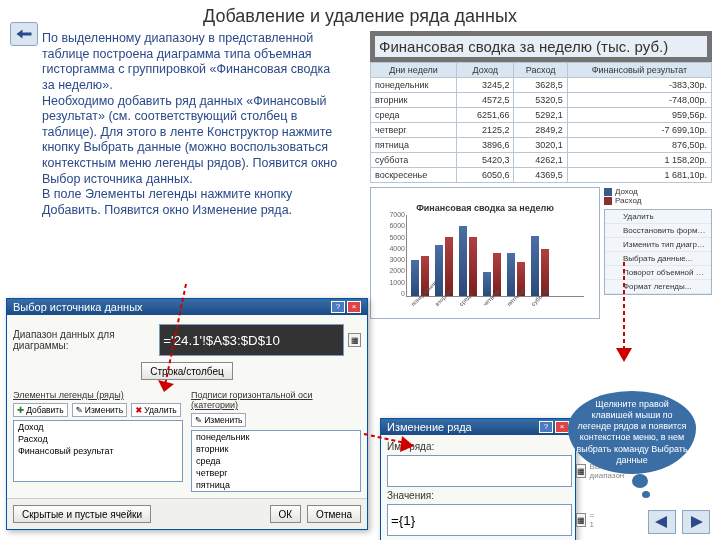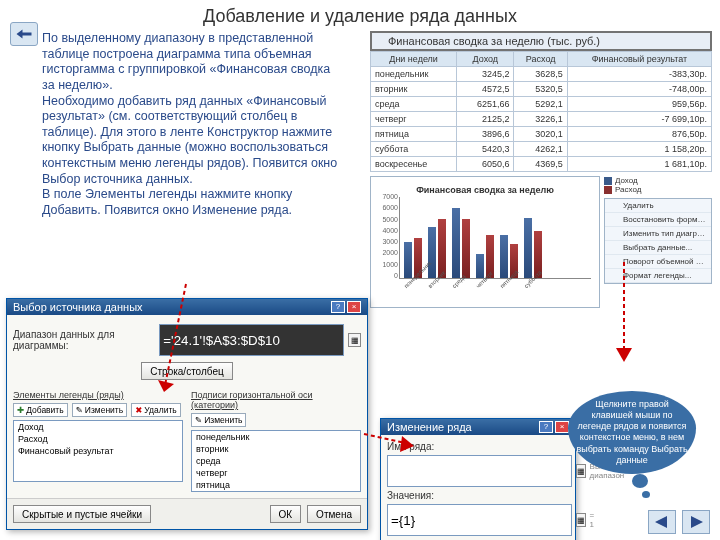--- a/index.html
+++ b/index.html
@@ -4,27 +4,27 @@
 <style>
   * { box-sizing: border-box; margin: 0; padding: 0; }
   body { width: 720px; height: 540px; font-family: "Segoe UI", Arial, sans-serif; font-size: 11px; background: #fff; position: relative; overflow: hidden; }
   .title { text-align: center; font-size: 18px; color: #333; padding: 6px 0 4px; font-weight: 500; }
   .home-btn { position: absolute; left: 10px; top: 22px; width: 28px; height: 24px; background: #d9e6f2; border: 1px solid #8aa6c4; border-radius: 3px; display: flex; align-items: center; justify-content: center; cursor: pointer; }
   .home-btn svg { width: 18px; height: 14px; }
   .main { display: flex; padding: 0 8px 0 42px; gap: 24px; }
   .left-text { width: 324px; color: #2a4a8a; font-size: 12.5px; line-height: 1.25; font-weight: 500; }
   .right-col { flex: 1; position: relative; }
   .fin-table { width: 100%; border-collapse: collapse; font-size: 9px; color: #333; }
-  .fin-table caption { text-align: left; font-size: 11px; padding: 2px 16px; background: #e8eef6; border: 2px solid #737373; }
+  .fin-table caption { text-align: left; font-size: 15px; padding: 2px 4px; background: #e8eef6; border: 5px solid #737373; }
   .fin-table th, .fin-table td { border: 1px solid #b8c7d8; padding: 2px 4px; text-align: center; }
   .fin-table th { background: #d9e6f2; font-weight: normal; }
   .fin-table td:first-child { text-align: left; }
   .fin-table td.num { text-align: right; }
   .chart-block { margin-top: 4px; display: flex; gap: 4px; }
-  .chart { border: 1px solid #a0b4c8; background: #fff; width: 230px; height: 132px; padding: 8px; }
+  .chart { border: 1px solid #a0b4c8; background: #fff; width: 230px; height: 132px; padding: 15px; }
   .chart-title { text-align: center; font-size: 9px; font-weight: bold; color: #333; }
   .plot { display: flex; align-items: flex-end; height: 82px; gap: 6px; border-left: 1px solid #888; border-bottom: 1px solid #888; margin: 2px 0 0 20px; position: relative; padding-left: 4px; }
   .ylabels { position: absolute; left: -22px; top: -4px; height: 86px; display: flex; flex-direction: column; justify-content: space-between; font-size: 7px; color: #666; text-align: right; width: 20px; }
   .bar-group { display: flex; gap: 2px; align-items: flex-end; }
   .bar { width: 8px; }
   .bar.b1 { background: linear-gradient(#4a6fa5,#2a4a7a); }
   .bar.b2 { background: linear-gradient(#b04040,#7a2020); }
   .xlabels { display: flex; gap: 6px; margin-left: 24px; transform: rotate(0); }
   .xlabels span { font-size: 6px; color: #555; width: 18px; transform: rotate(-45deg); transform-origin: top left; display: inline-block; white-space: nowrap; margin-top: 6px; }
   .legend { font-size: 8px; color: #333; }
@@ -98,21 +98,21 @@
           </tr>
           <tr>
             <td>среда</td>
             <td class="num">6251,66</td>
             <td class="num">5292,1</td>
             <td class="num">959,56р.</td>
           </tr>
           <tr>
             <td>четверг</td>
             <td class="num">2125,2</td>
-            <td class="num">3226,1</td>
+            <td class="num">2849,2</td>
             <td class="num">-7 699,10р.</td>
           </tr>
           <tr>
             <td>пятница</td>
             <td class="num">3896,6</td>
             <td class="num">3020,1</td>
             <td class="num">876,50р.</td>
           </tr>
           <tr>
             <td>суббота</td>

